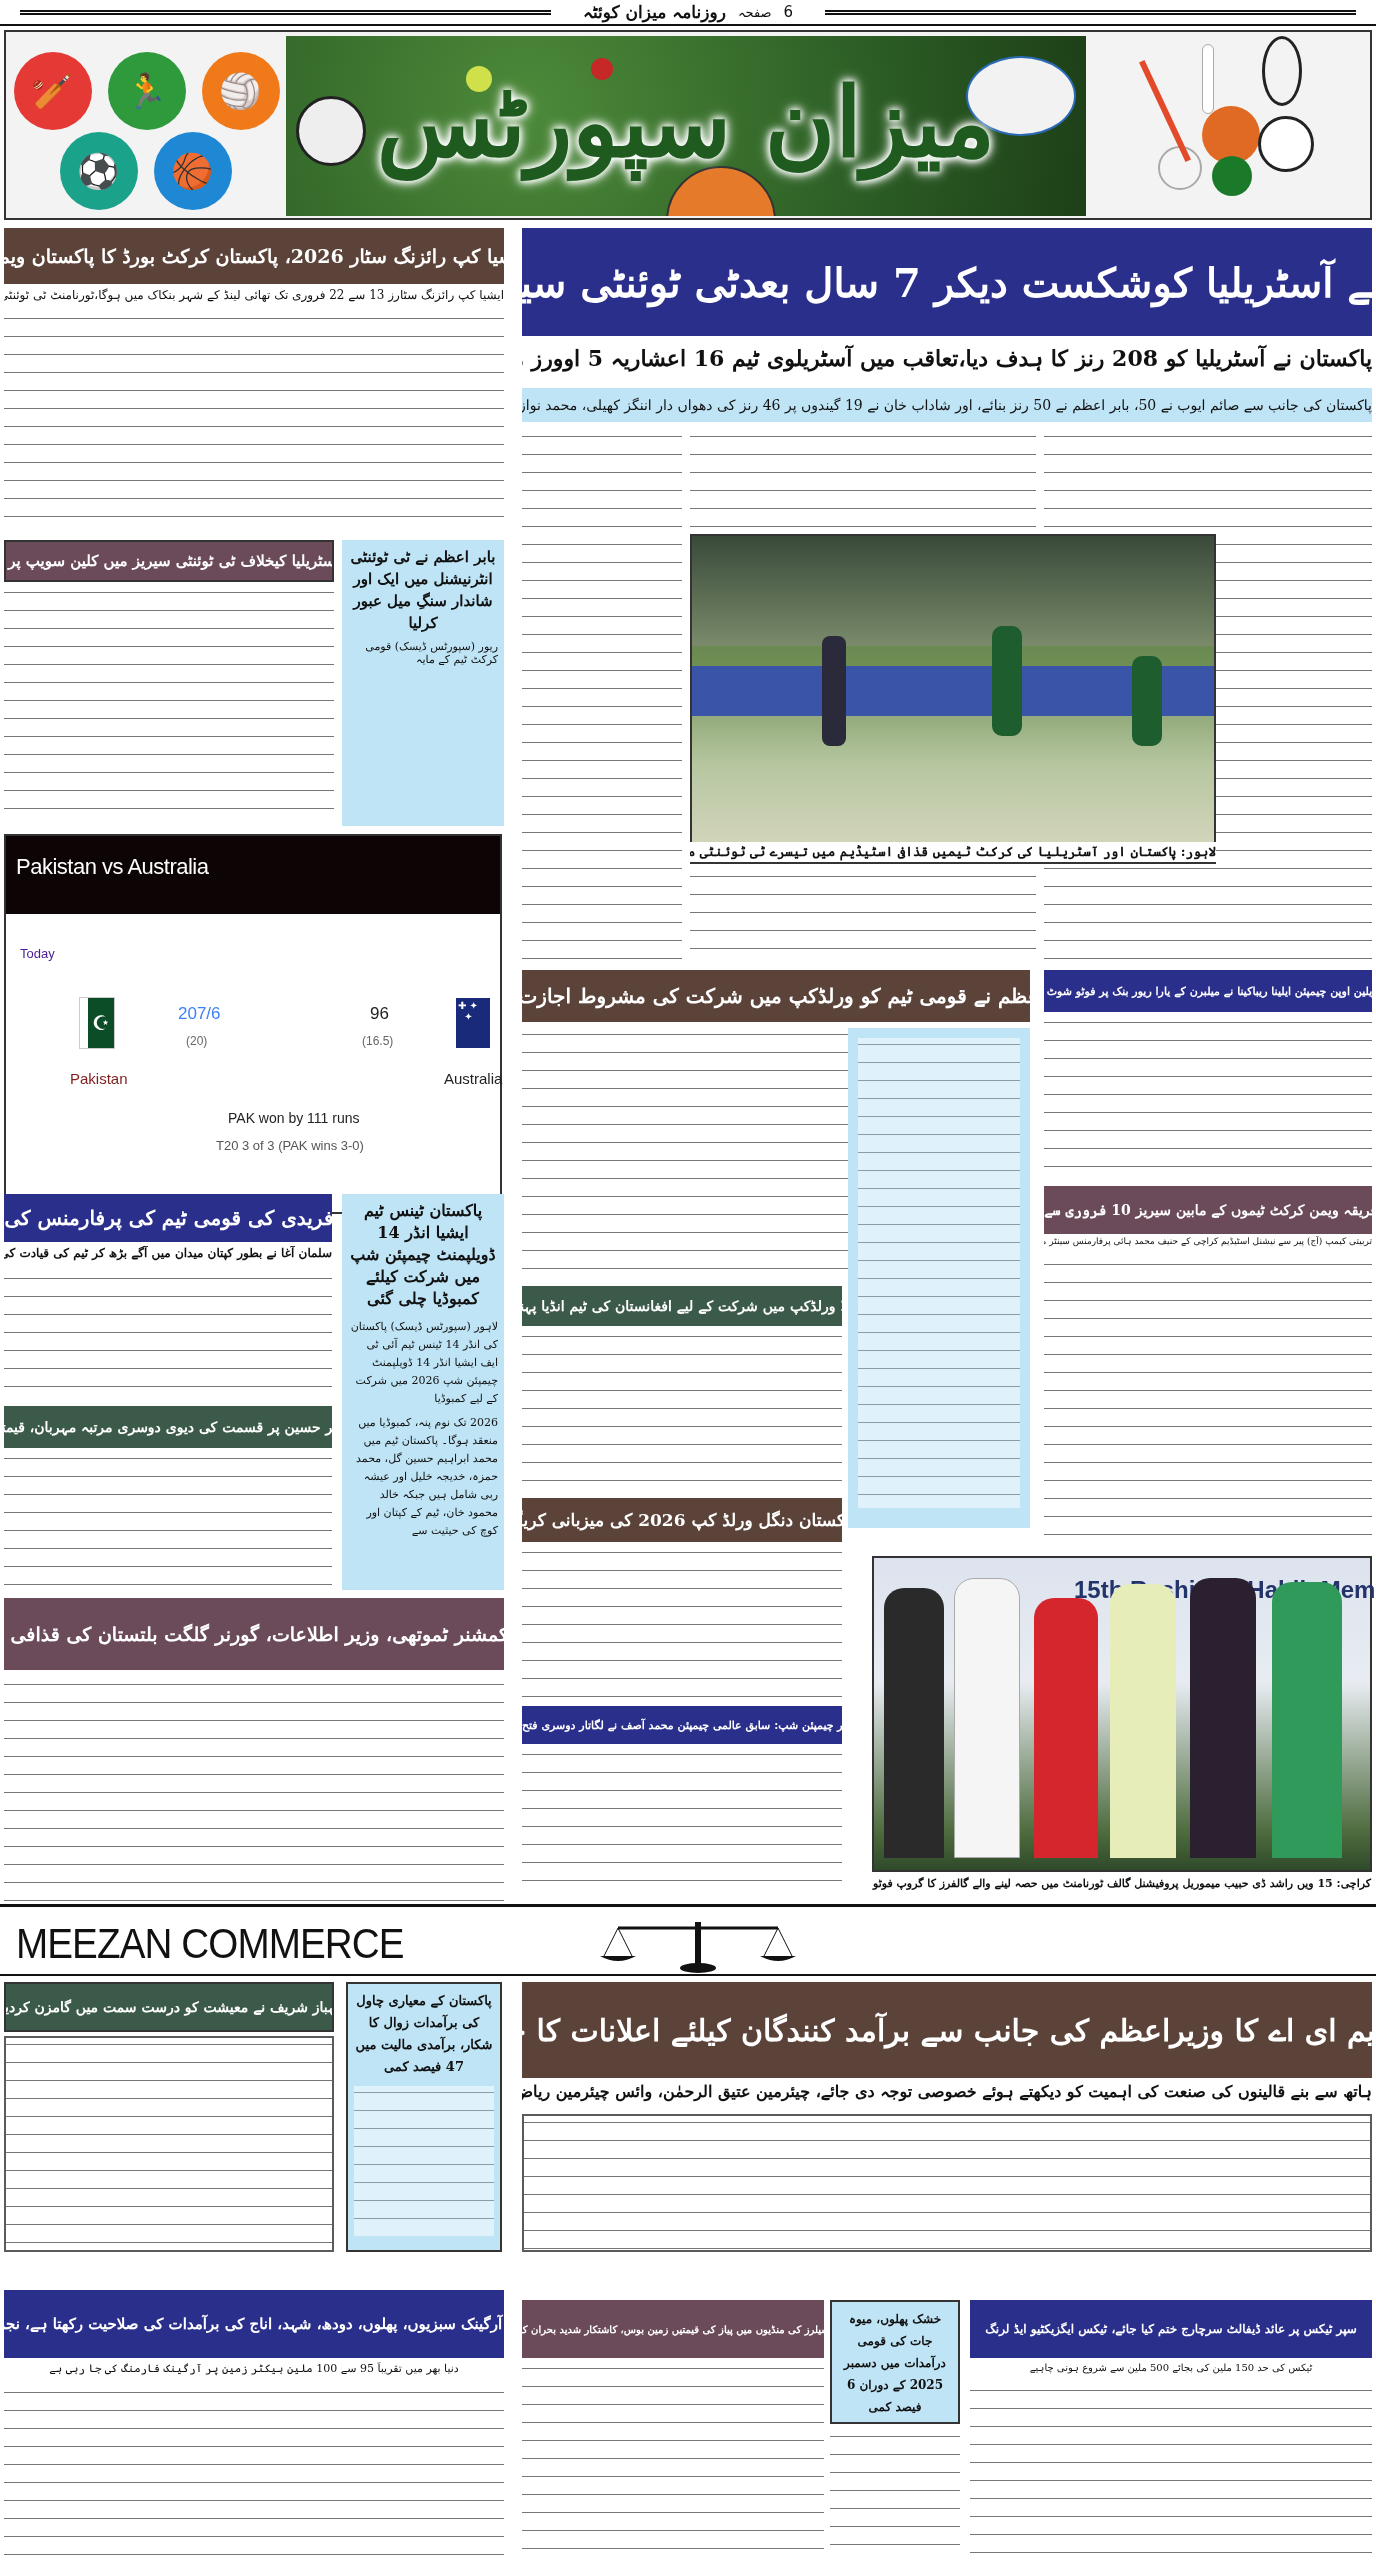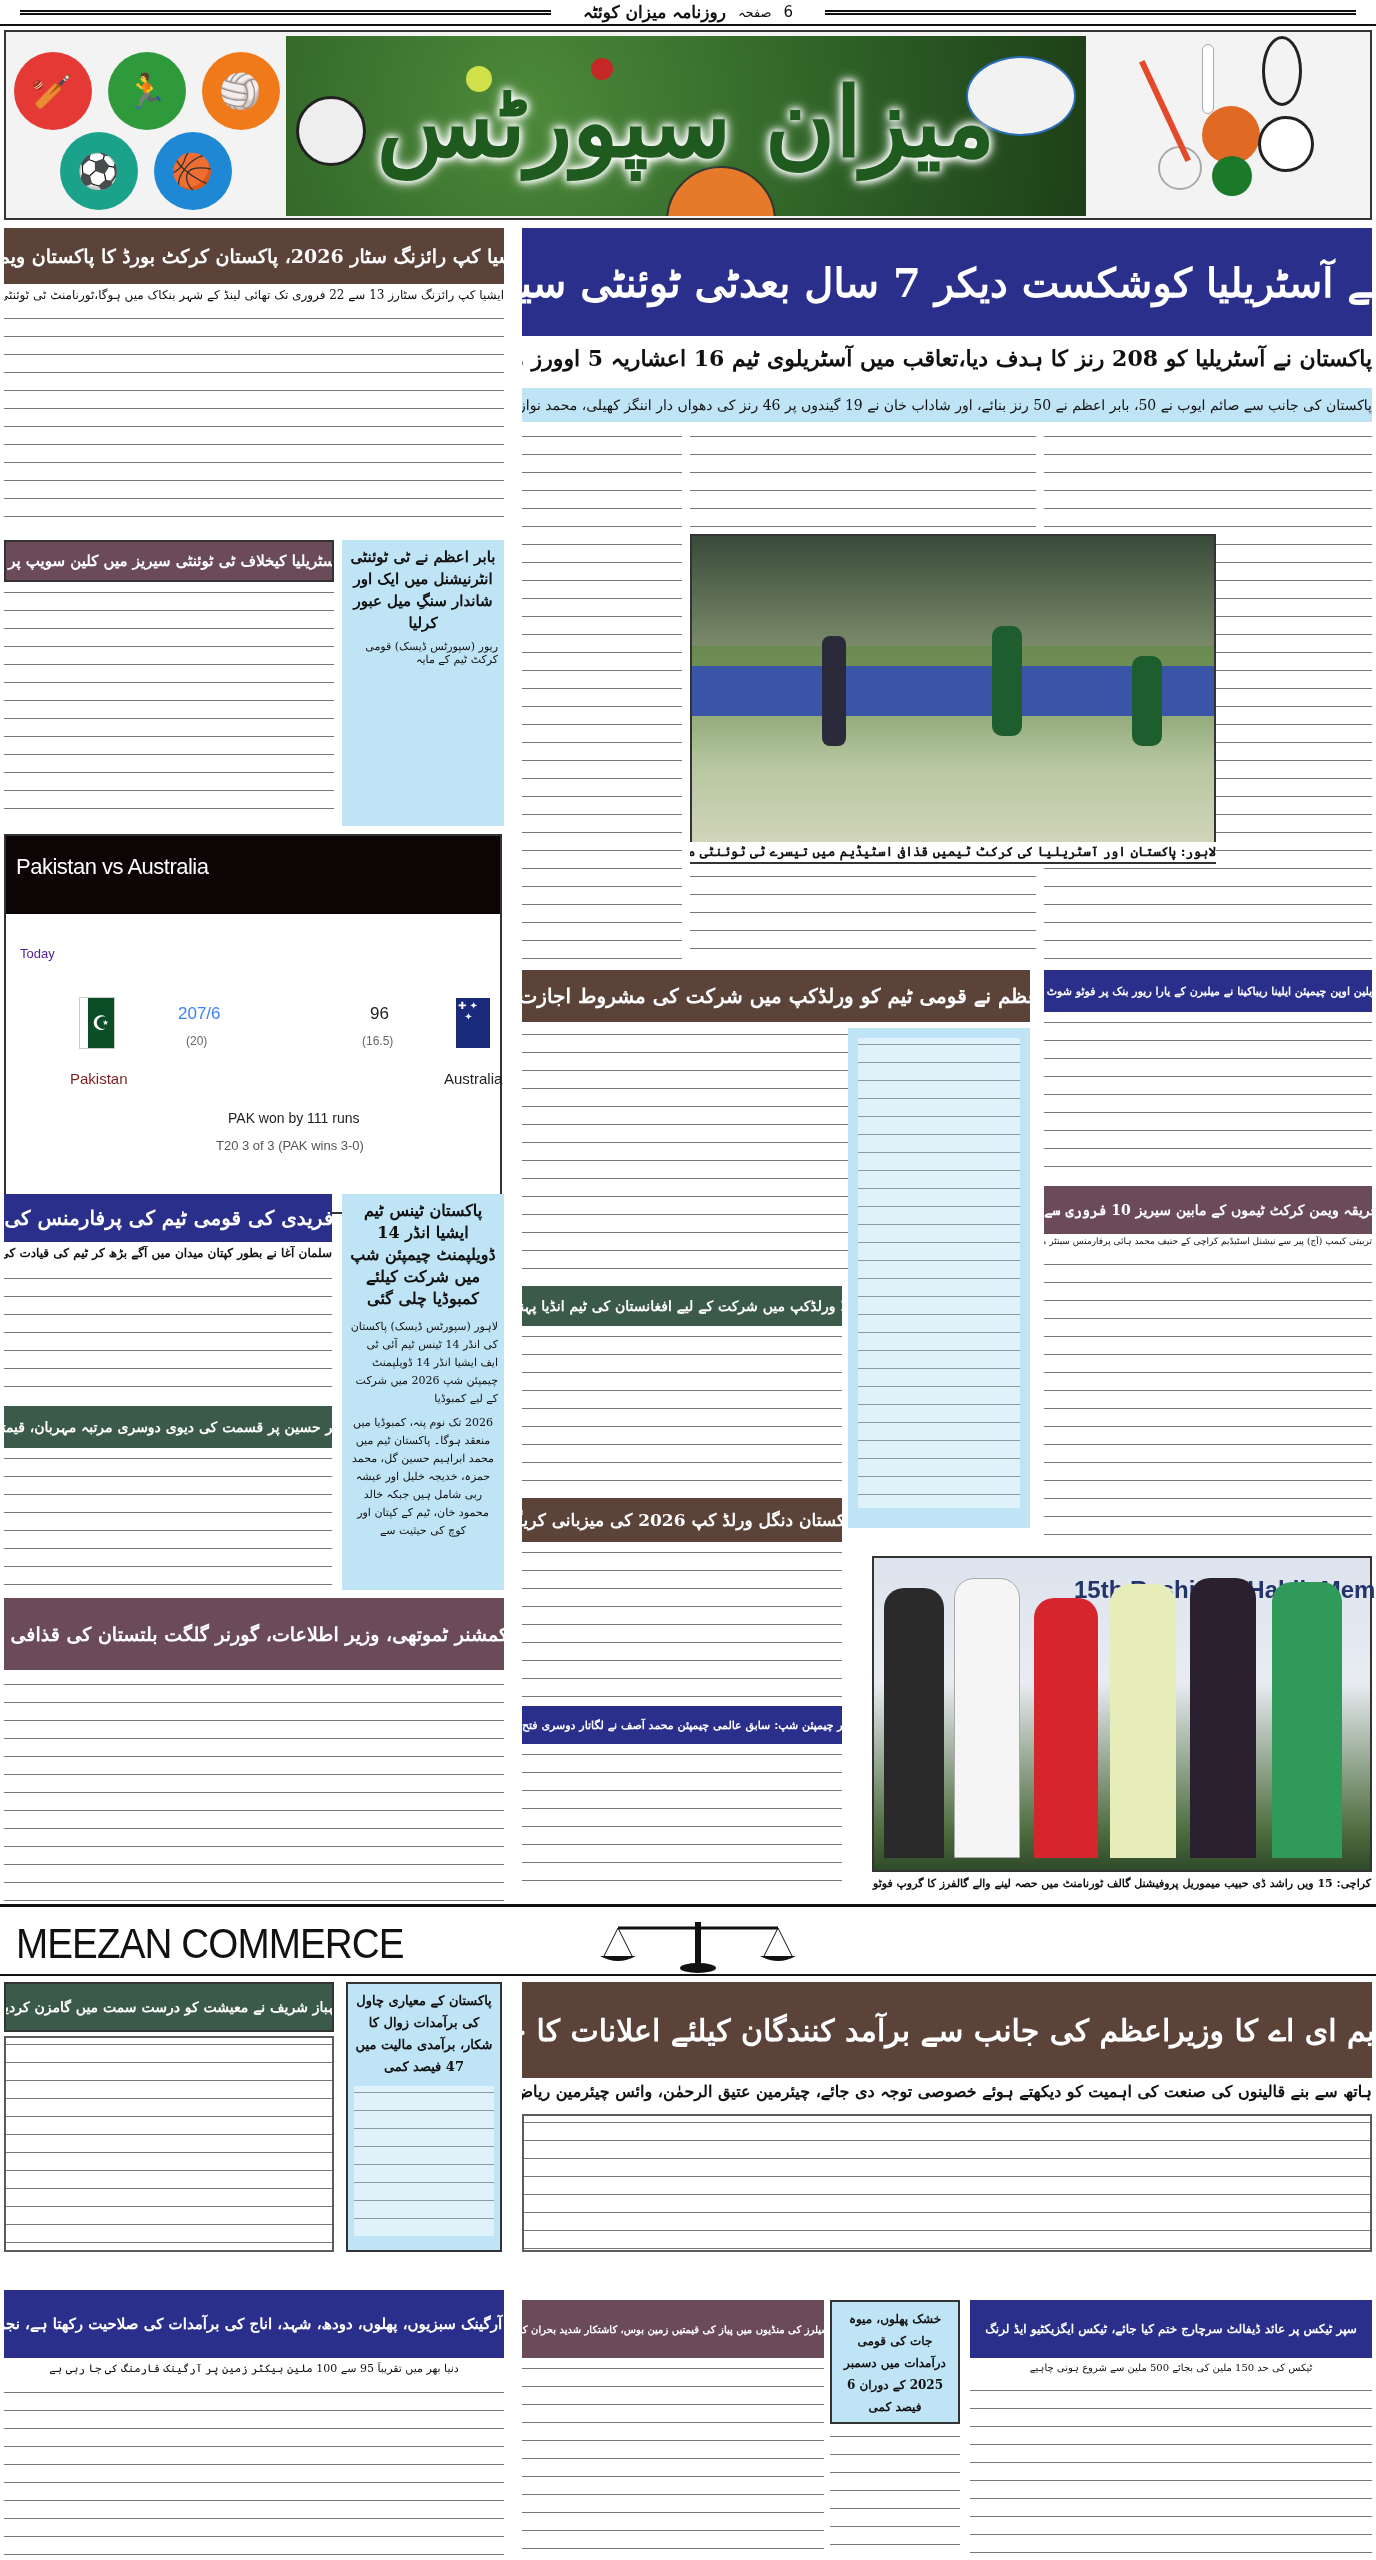--- a/index.html
+++ b/index.html
@@ -112,21 +112,21 @@
   <div class="sc-label" style="left:222px;top:274px;font-size:14px;color:#222">PAK won by 111 runs</div>
   <div class="sc-label" style="left:210px;top:302px;font-size:13px;color:#555">T20 3 of 3 (PAK wins 3-0)</div>
 </div>
 
 <div class="abs hl blue" style="left:4px;top:1194px;width:328px;height:48px;font-size:20px">شاہد آفریدی کی قومی ٹیم کی پرفارمنس کی تعریف</div>
 <div class="abs subhead" style="left:4px;top:1246px;width:328px;height:22px;font-size:12px">سلمان آغا نے بطور کپتان میدان میں آگے بڑھ کر ٹیم کی قیادت کی، سابق کپتان</div>
 <div class="abs text-lines col-lines" style="left:4px;top:1272px;width:328px;height:118px"></div>
 <div class="abs lblue" style="left:342px;top:1194px;width:162px;height:396px;padding:6px;direction:rtl;text-align:center;font-family:'DejaVu Serif',serif">
   <div style="font-size:16px;font-weight:bold;line-height:22px">پاکستان ٹینس ٹیم ایشیا انڈر 14 ڈویلپمنٹ چیمپئن شپ میں شرکت کیلئے کمبوڈیا چلی گئی</div>
   <div style="font-size:11px;margin-top:8px;text-align:right;line-height:18px">لاہور (سپورٹس ڈیسک) پاکستان کی انڈر 14 ٹینس ٹیم آئی ٹی ایف ایشیا انڈر 14 ڈویلپمنٹ چیمپئن شپ 2026 میں شرکت کے لیے کمبوڈیا</div>
-  <div style="font-size:11px;margin-top:6px;line-height:18px">2026 تک نوم پنہ، کمبوڈیا میں منعقد ہوگا۔ پاکستان ٹیم میں محمد ابراہیم حسین گل، محمد حمزہ، خدیجہ خلیل اور عیشہ ربی شامل ہیں جبکہ خالد محمود خان، ٹیم کے کپتان اور کوچ کی حیثیت سے</div>
+  <div style="font-size:11px;margin-top:6px;text-align:right;line-height:18px">2026 تک نوم پنہ، کمبوڈیا میں منعقد ہوگا۔ پاکستان ٹیم میں محمد ابراہیم حسین گل، محمد حمزہ، خدیجہ خلیل اور عیشہ ربی شامل ہیں جبکہ خالد محمود خان، ٹیم کے کپتان اور کوچ کی حیثیت سے</div>
 </div>
 <div class="abs hl green" style="left:4px;top:1406px;width:328px;height:42px;font-size:14px">قومی گالفر زبیر حسین پر قسمت کی دیوی دوسری مرتبہ مہربان، قیمتی کار جیت لی</div>
 <div class="abs text-lines col-lines" style="left:4px;top:1452px;width:328px;height:136px"></div>
 <div class="abs hl plum" style="left:4px;top:1598px;width:500px;height:72px;font-size:19px">آسٹریلین ہائی کمشنر ٹموتھی، وزیر اطلاعات، گورنر گلگت بلتستان کی قذافی سٹیڈیم میں آمد</div>
 <div class="abs text-lines col-lines" style="left:4px;top:1678px;width:500px;height:226px"></div>
 
 <div class="abs hl brown" style="left:522px;top:970px;width:508px;height:52px;font-size:20px">وزیراعظم نے قومی ٹیم کو ورلڈکپ میں شرکت کی مشروط اجازت دیدی</div>
 <div class="abs text-lines col-lines" style="left:522px;top:1028px;width:508px;height:250px"></div>
 <div class="abs hl green" style="left:522px;top:1286px;width:320px;height:40px;font-size:14px">ٹی 20 ورلڈکپ میں شرکت کے لیے افغانستان کی ٹیم انڈیا پہنچ گئی</div>
 <div class="abs text-lines col-lines" style="left:522px;top:1330px;width:320px;height:160px"></div>

